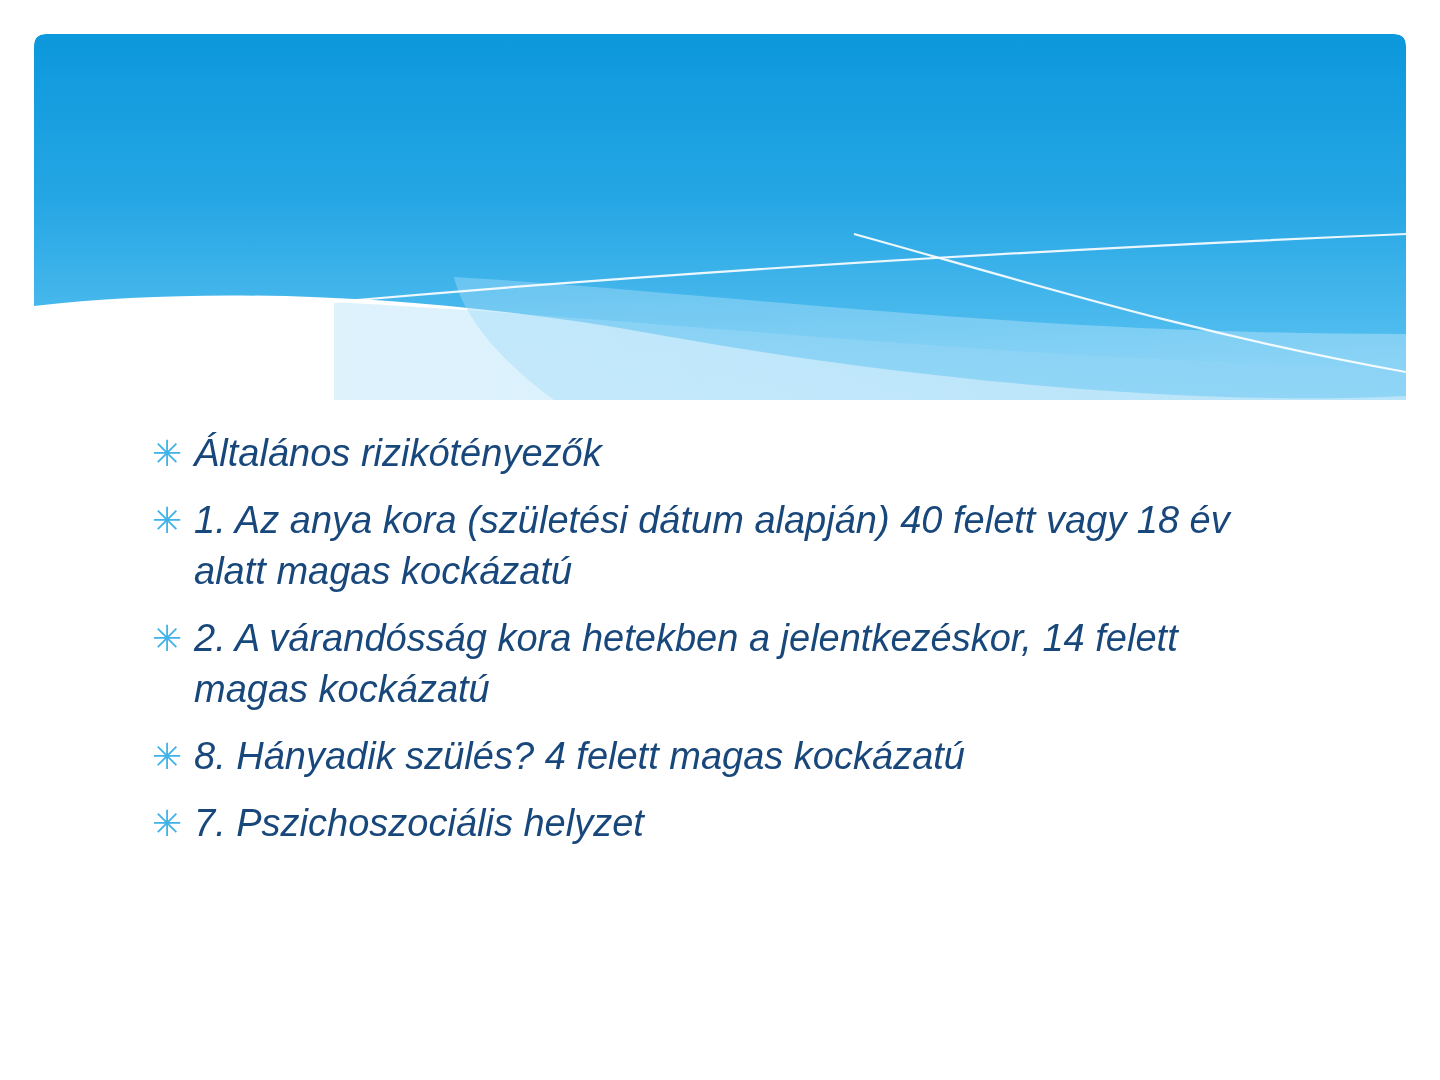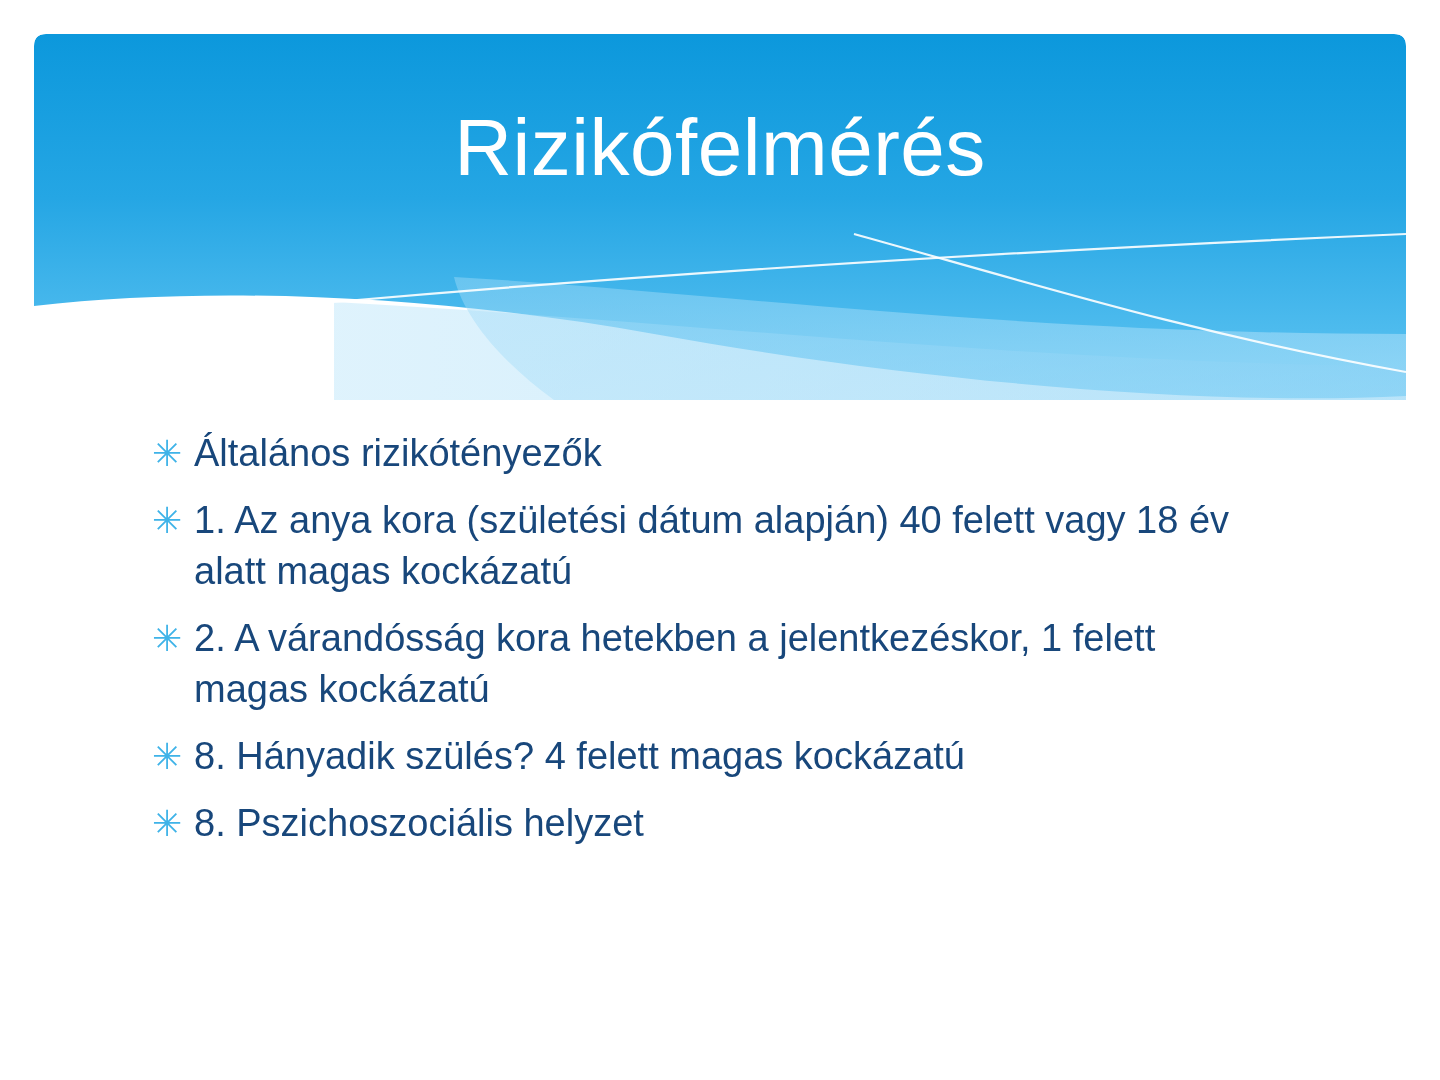--- a/index.html
+++ b/index.html
@@ -82,20 +82,21 @@
     line-height: 51px;
     text-align: left;
     padding-left: 2px;
     font-family: "DejaVu Sans", sans-serif;
     user-select: none;
   }
 
   .bullet-text {
     flex: 1 1 auto;
     color: #18477B;
+    font-style: italic;
   }
 </style>
 </head>
 <body>
 
 <div id="slide">
 
   <div id="header-banner">
     <svg viewBox="0 0 1372 366" preserveAspectRatio="none">
       <defs>
@@ -135,44 +136,43 @@
 
         <path d="M820,200 C1000,250 1160,300 1372,338" fill="none" stroke="#FFFFFF" stroke-width="2.2" opacity="0.9"></path>
 
         <path d="M0,272 C190,250 420,264 620,300
                  C900,350 1180,372 1372,362
                  L1372,366 L0,366 Z" fill="#FFFFFF" opacity="0"></path>
       </g>
     </svg>
   </div>
 
-  <div id="slide-title">Rizikófelmérés</div>
 
   <div id="body-content">
 
     <div class="bullet-item">
       <span class="bullet-marker">✳</span>
       <span class="bullet-text">Általános rizikótényezők</span>
     </div>
 
     <div class="bullet-item">
       <span class="bullet-marker">✳</span>
       <span class="bullet-text">1. Az anya kora (születési dátum alapján) 40 felett vagy 18 év alatt magas kockázatú</span>
     </div>
 
     <div class="bullet-item">
       <span class="bullet-marker">✳</span>
-      <span class="bullet-text">2. A várandósság kora hetekben a jelentkezéskor, 1 felett magas kockázatú</span>
+      <span class="bullet-text">2. A várandósság kora hetekben a jelentkezéskor, 14 felett magas kockázatú</span>
     </div>
 
     <div class="bullet-item">
       <span class="bullet-marker">✳</span>
       <span class="bullet-text">8. Hányadik szülés? 4 felett magas kockázatú</span>
     </div>
 
     <div class="bullet-item">
       <span class="bullet-marker">✳</span>
-      <span class="bullet-text">8. Pszichoszociális helyzet</span>
+      <span class="bullet-text">7. Pszichoszociális helyzet</span>
     </div>
 
   </div>
 
 </div>
 
 </body></html>

